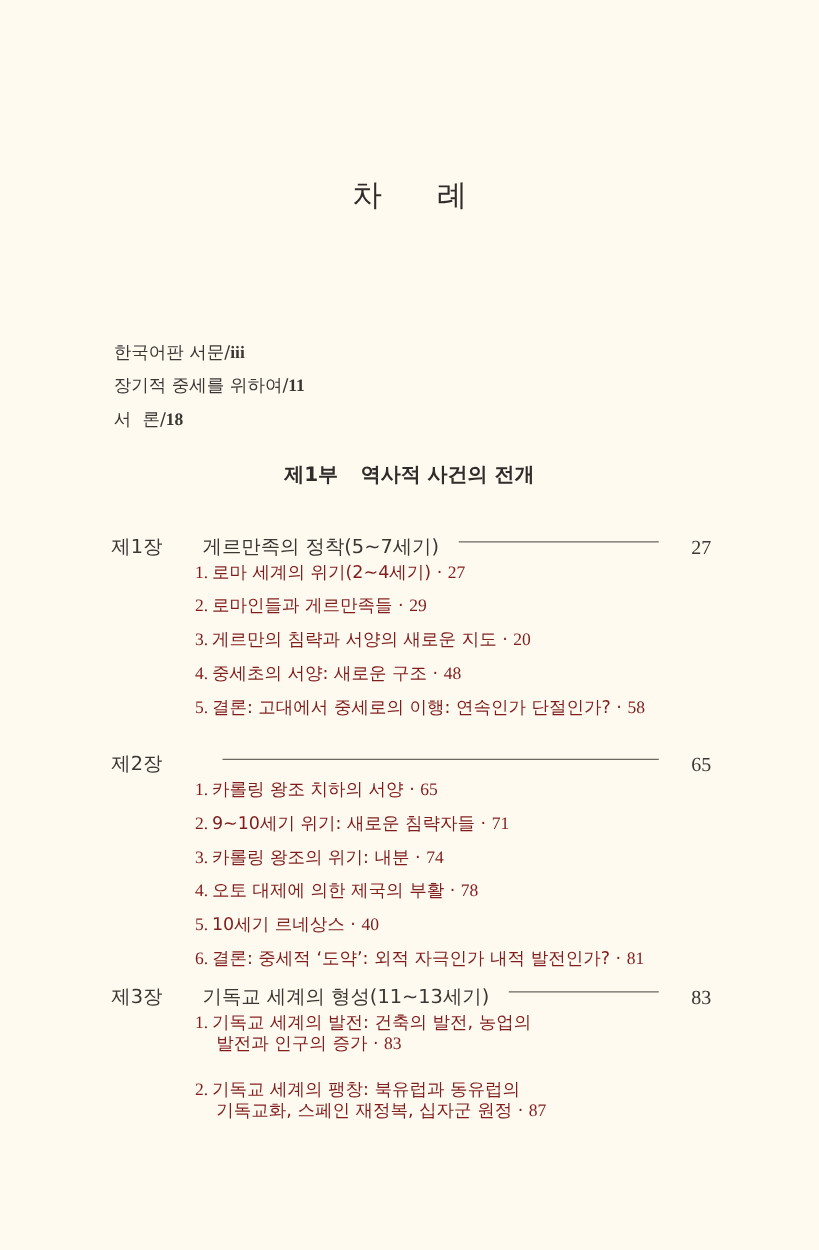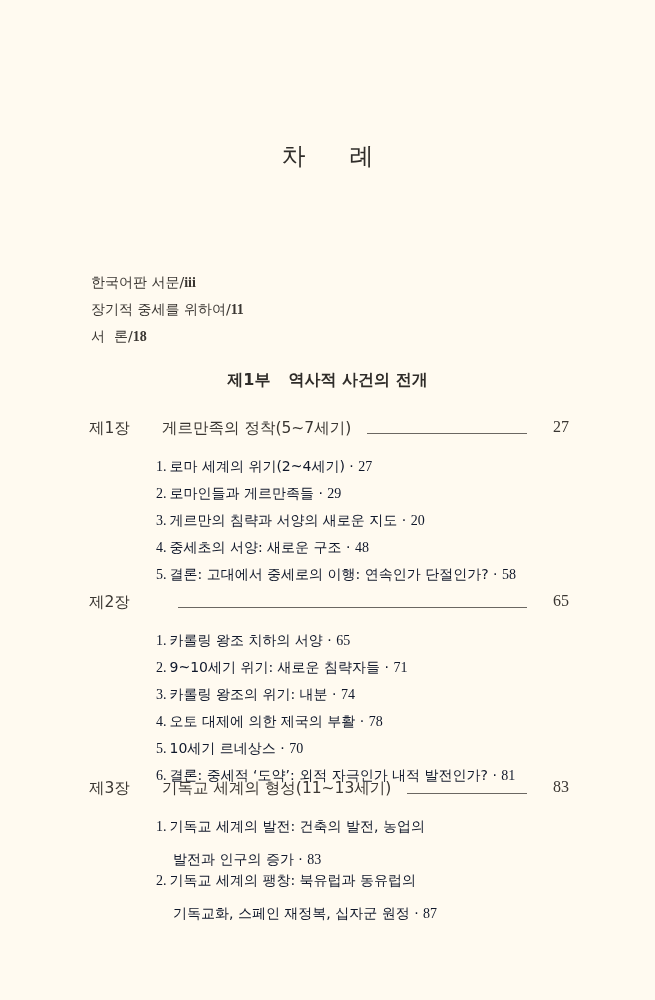--- a/index.html
+++ b/index.html
@@ -61,21 +61,21 @@
       box-sizing: border-box;
     }
     .part-title .num { margin-right: 18px; }
     .chapter {
       position: absolute;
       left: 89px;
       width: 480px;
     }
     .chapter-head {
       display: flex;
-      align-items: flex-start;
+      align-items: flex-end;
       height: 30px;
       font-family: "DejaVu Sans", sans-serif;
       font-size: 15.5px;
       white-space: nowrap;
     }
     .chapter-head .ch-num {
       width: 73px;
       flex: none;
     }
     .chapter-head .ch-title { flex: none; }
@@ -93,24 +93,24 @@
       width: 20px;
       text-align: right;
     }
     .sections {
       margin-left: 67px;
       margin-top: 2px;
     }
     .section {
       font-family: "DejaVu Sans", sans-serif;
       font-size: 14px;
-      line-height: 32px;
+      line-height: 16px;
       height: 27px;
       white-space: nowrap;
-      color: #0f172a;
+      color: #7f1d1d;
     }
     .section.wrap2 { height: 54px; white-space: normal; }
     .section .sec-num {
       font-family: "Liberation Serif", serif;
       font-size: 14px;
       margin-right: 3px;
     }
     .section .cont { display: block; padding-left: 17px; }
     .section .pg {
       font-family: "Liberation Serif", serif;
@@ -160,21 +160,21 @@
   <div class="chapter-head">
     <span class="ch-num">제2장</span>
     <span class="leader"></span>
     <span class="ch-page">65</span>
   </div>
   <div class="sections">
     <div class="section"><span class="sec-num">1.</span><span>카롤링 왕조 치하의 서양 · </span><span class="pg">65</span></div>
     <div class="section"><span class="sec-num">2.</span><span>9~10세기 위기: 새로운 침략자들 · </span><span class="pg">71</span></div>
     <div class="section"><span class="sec-num">3.</span><span>카롤링 왕조의 위기: 내분 · </span><span class="pg">74</span></div>
     <div class="section"><span class="sec-num">4.</span><span>오토 대제에 의한 제국의 부활 · </span><span class="pg">78</span></div>
-    <div class="section"><span class="sec-num">5.</span><span>10세기 르네상스 · </span><span class="pg">70</span></div>
+    <div class="section"><span class="sec-num">5.</span><span>10세기 르네상스 · </span><span class="pg">40</span></div>
     <div class="section"><span class="sec-num">6.</span><span>결론: 중세적 ‘도약’: 외적 자극인가 내적 발전인가? · </span><span class="pg">81</span></div>
   </div>
 </div>
 
 <div class="chapter" style="top:778px;">
   <div class="chapter-head">
     <span class="ch-num">제3장</span>
     <span class="ch-title">기독교 세계의 형성(11~13세기)</span>
     <span class="leader"></span>
     <span class="ch-page">83</span>

